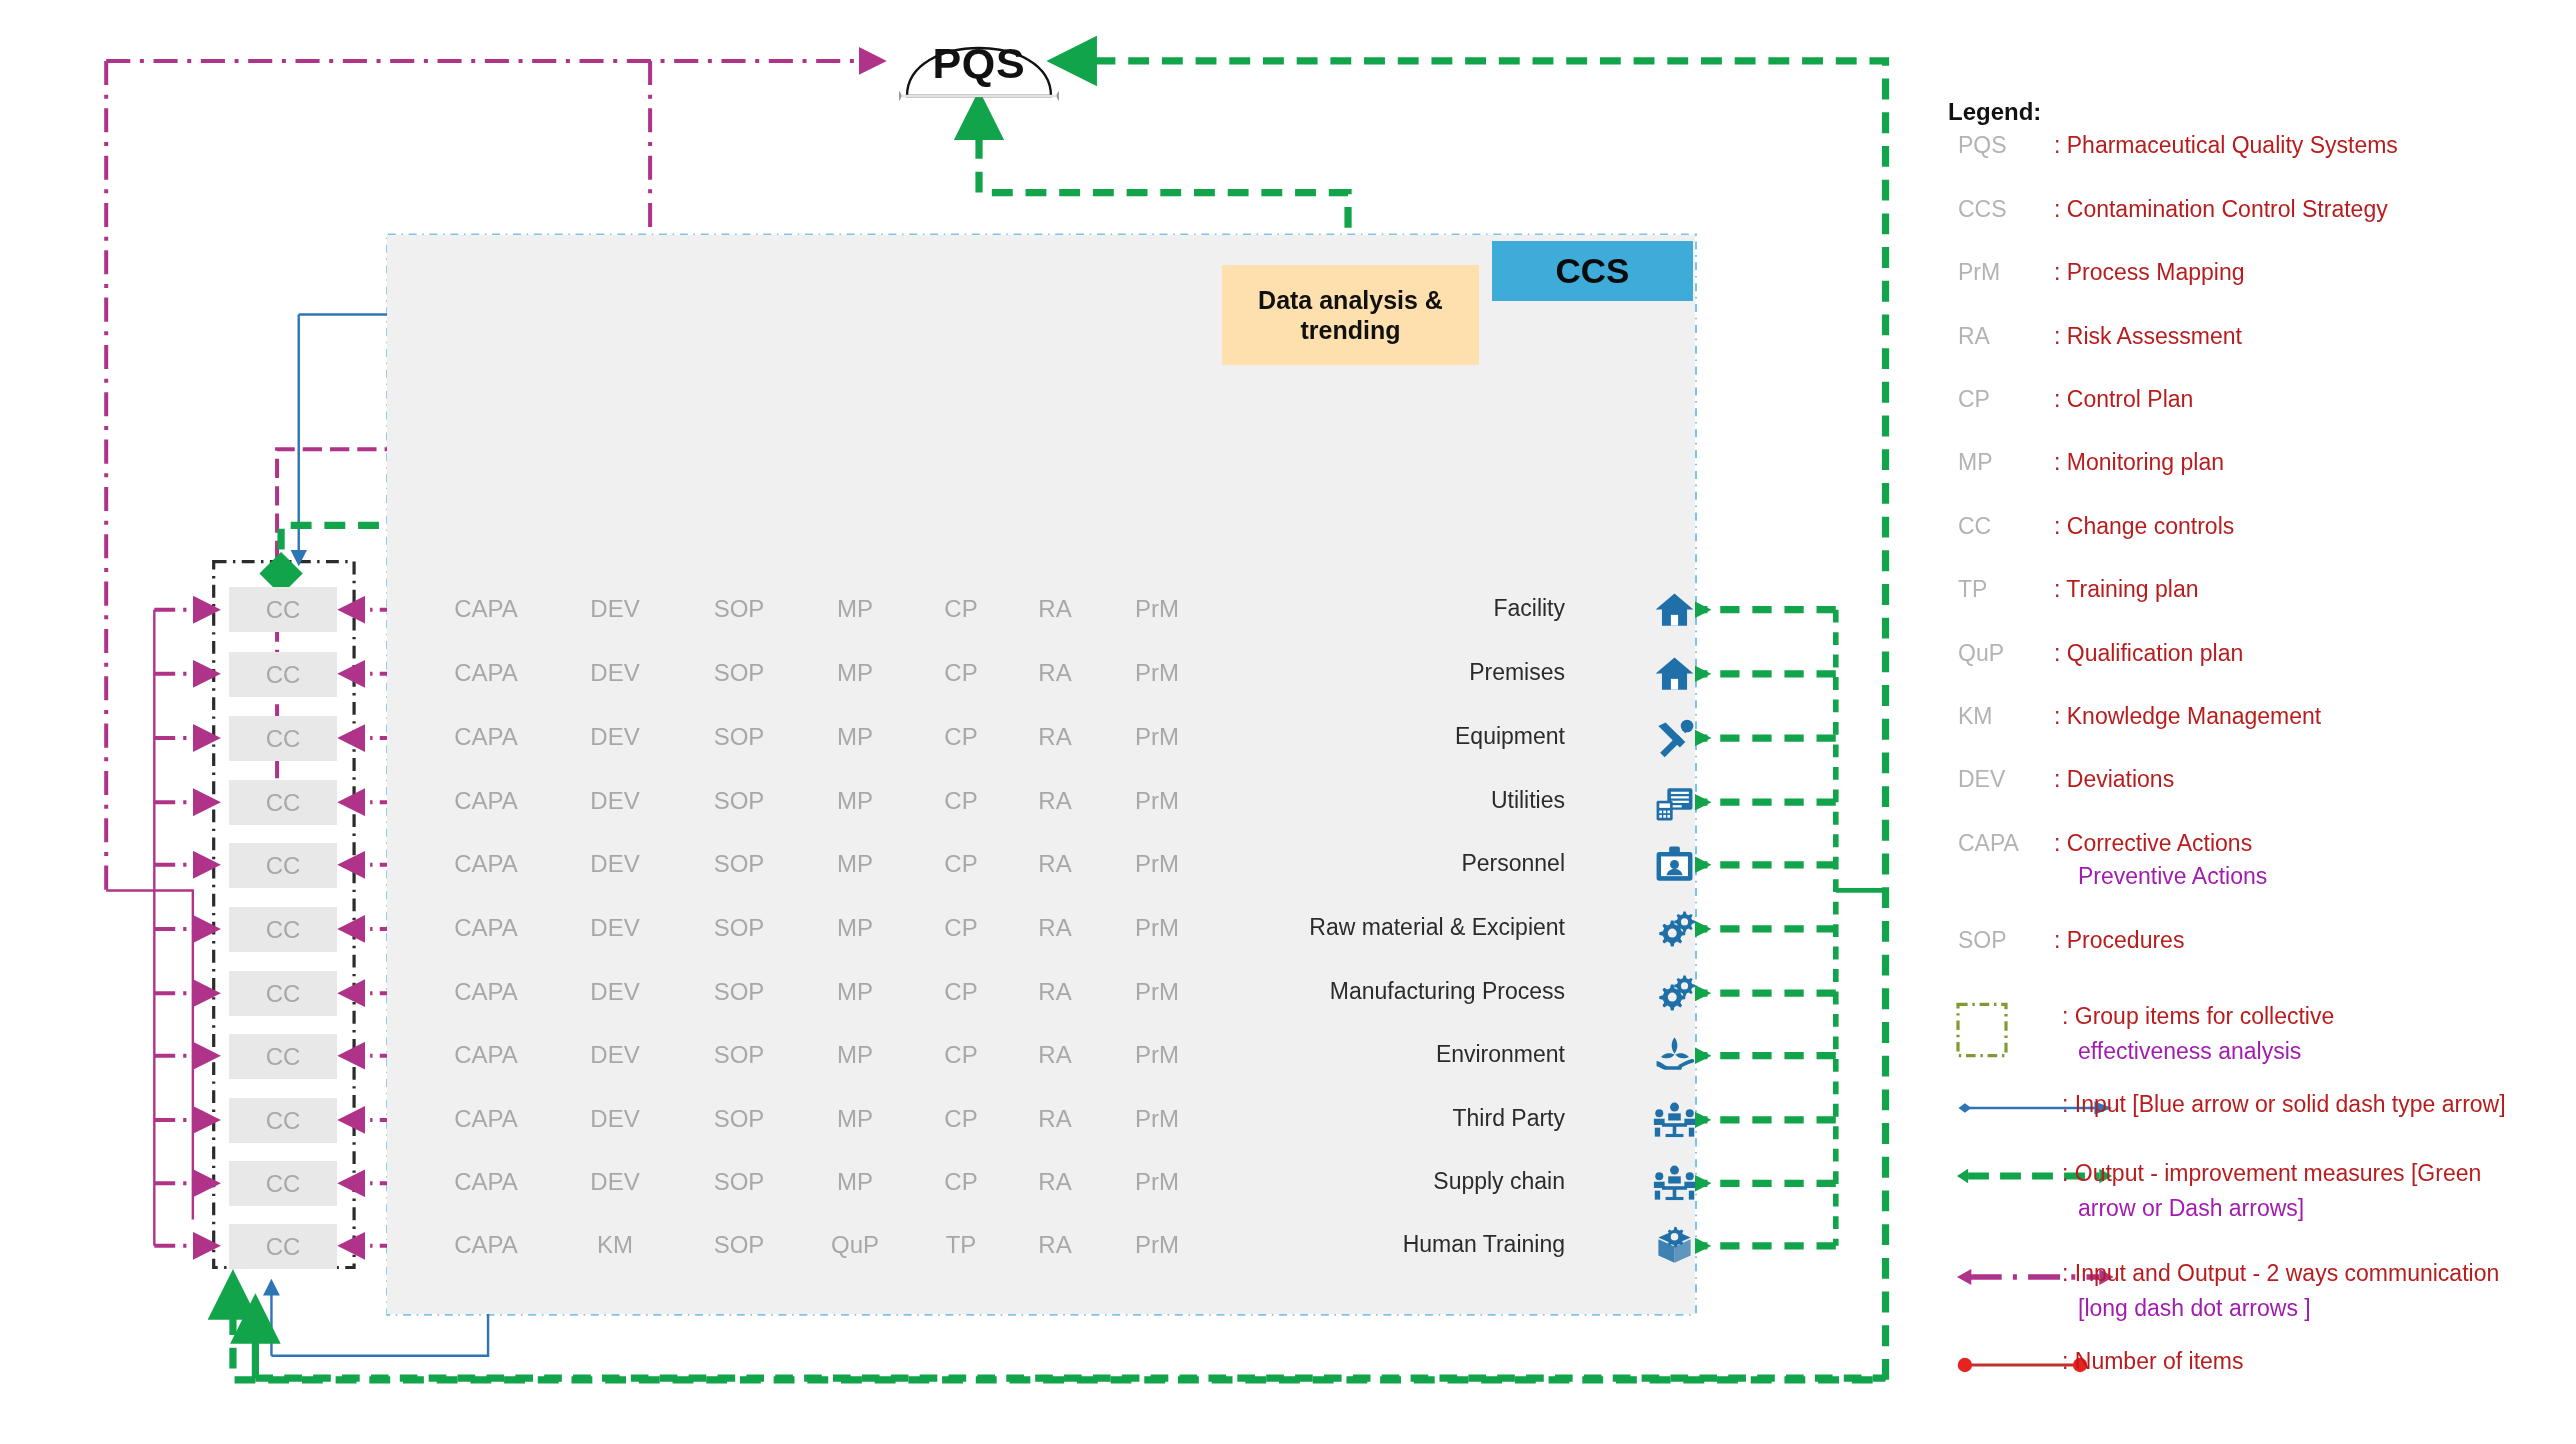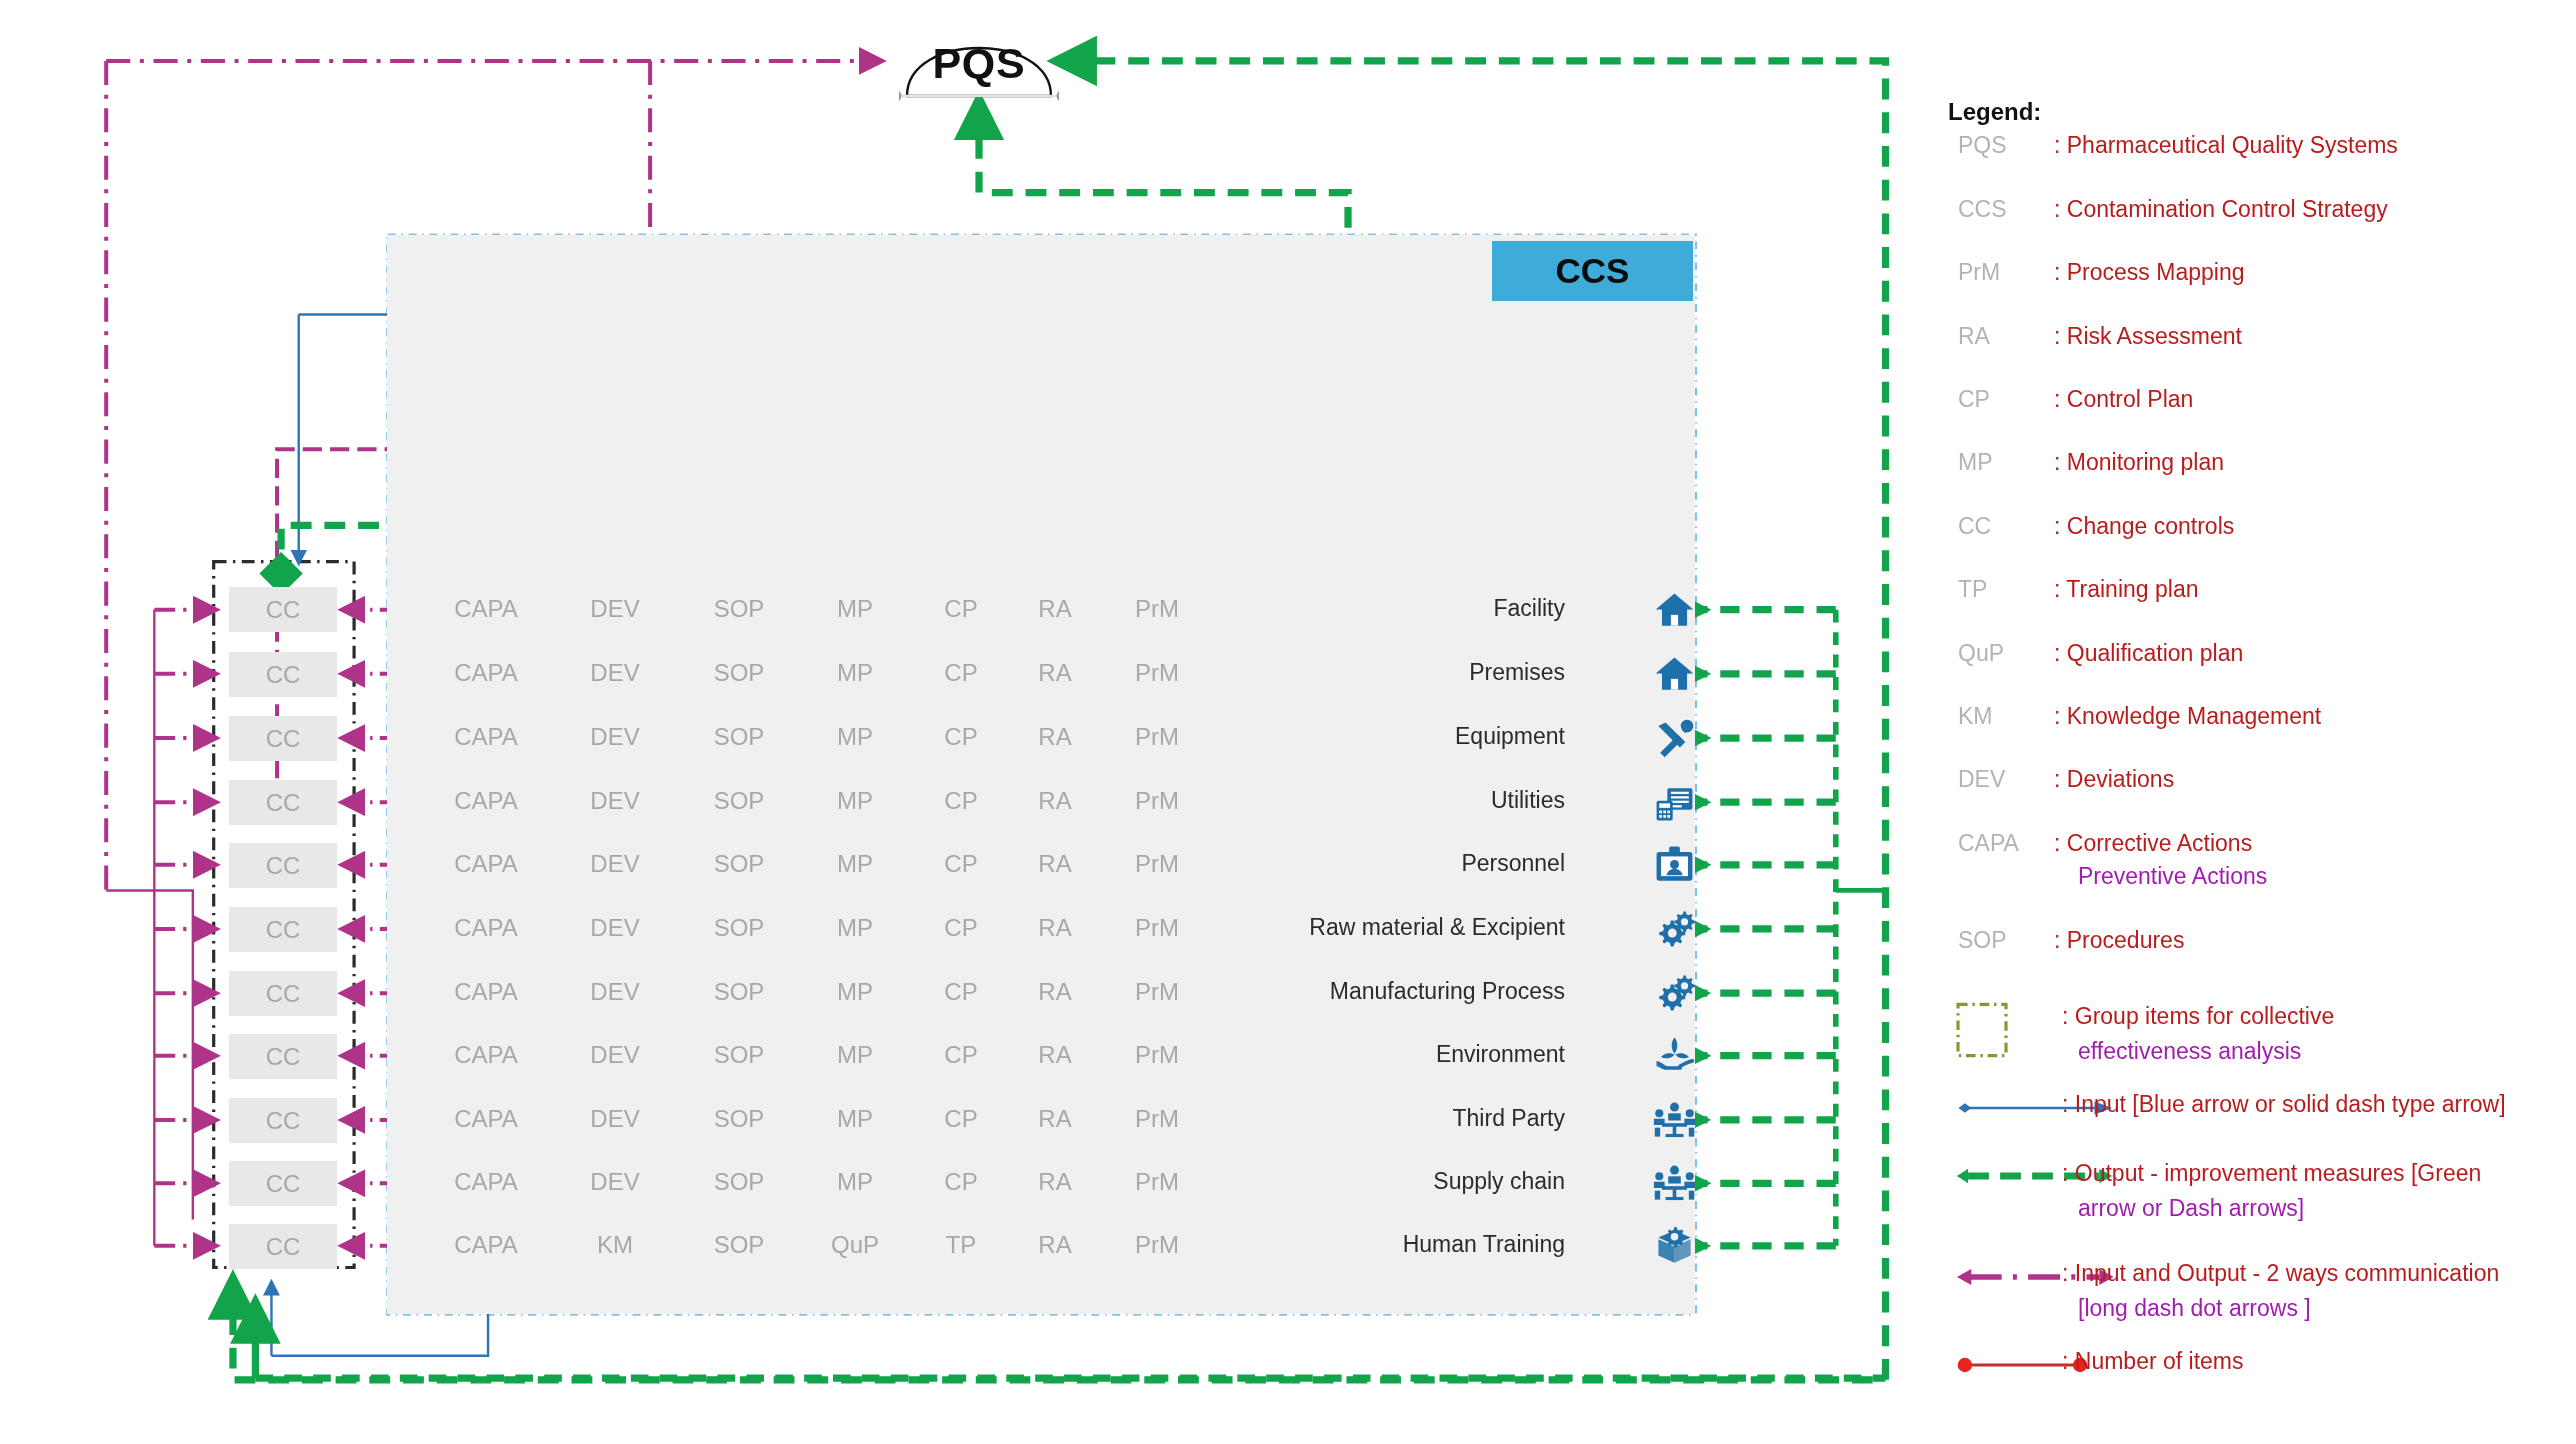--- a/index.html
+++ b/index.html
@@ -324,20 +324,21 @@
     <circle cx="-5" cy="100" r="8" fill="#9a9a9a"></circle>
     <circle cx="205" cy="100" r="8" fill="#9a9a9a"></circle>
   </svg>
   <div id="pqs-label" class="abs">PQS</div>
 
   <div id="ccs-panel" class="abs"></div>
   <div id="ccs-badge" class="abs">
     <span>CCS</span>
   </div>
 
+  <div id="box-data" class="abs obox">Data analysis &amp; trending</div>
 
   <div id="matrix">
       <div class="cc-bg" style="left: 181px; top: 587px;"></div>
       <div class="cc-lbl" style="left: 181px; top: 587px;">CC</div>
       <div class="cell" style="left: 438px; top: 595px; transform: translateX(-50%);">CAPA</div>
       <div class="cell" style="left: 567px; top: 595px; transform: translateX(-50%);">DEV</div>
       <div class="cell" style="left: 691px; top: 595px; transform: translateX(-50%);">SOP</div>
       <div class="cell" style="left: 807px; top: 595px; transform: translateX(-50%);">MP</div>
       <div class="cell" style="left: 913px; top: 595px; transform: translateX(-50%);">CP</div>
       <div class="cell" style="left: 1007px; top: 595px; transform: translateX(-50%);">RA</div>

